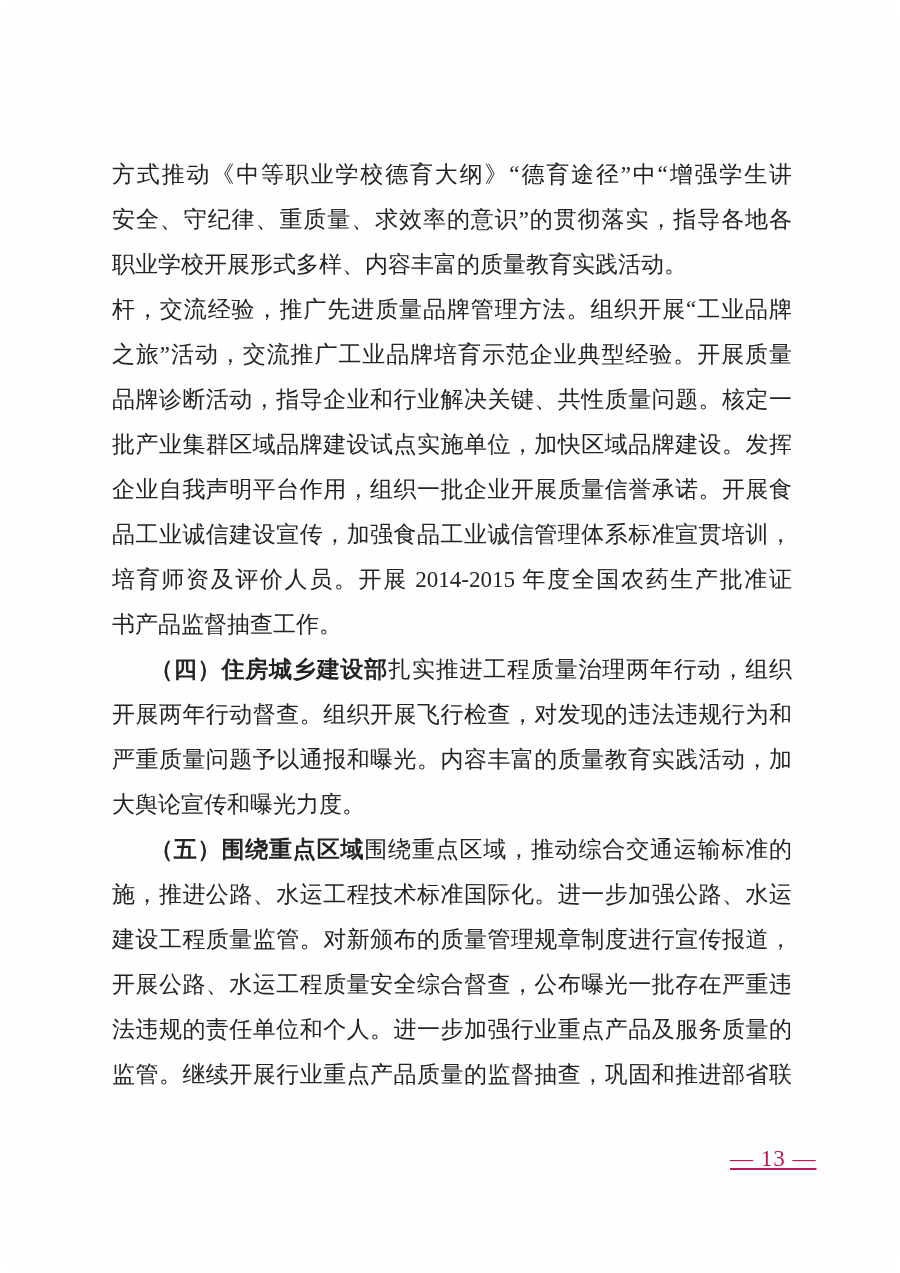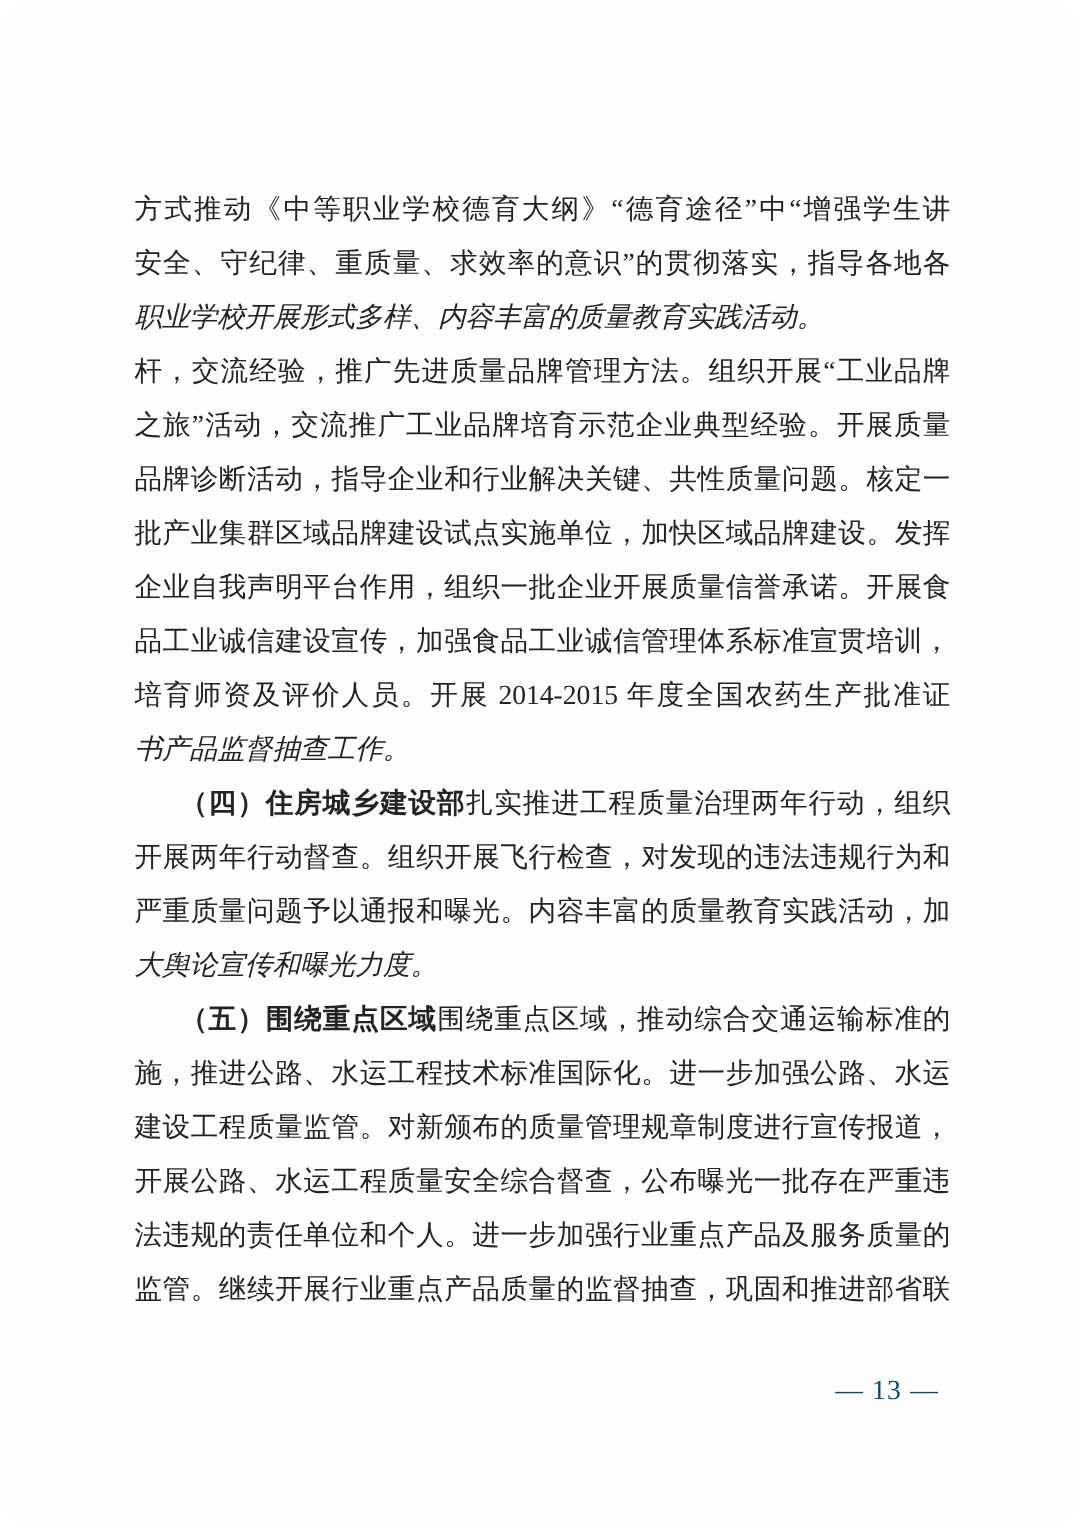--- a/index.html
+++ b/index.html
@@ -28,36 +28,36 @@
     line-height: 45px;
     font-size: 23px;
     text-align: justify;
     text-align-last: justify;
     text-justify: inter-character;
     white-space: normal;
     overflow: hidden;
   }
   .line.end {
     text-align-last: left;
-    font-style: italic;
   }
   .line.indent {
     padding-left: 38px;
   }
   .head {
     font-weight: 700;
   }
   .page-number {
     position: absolute;
-    left: 696px;
+    left: 730px;
     top: 1144px;
     font-size: 23px;
     line-height: 30px;
     letter-spacing: 1px;
-    color: #0c4a6e;
+    color: #be185d;
+    text-decoration: underline;
   }
 </style>
 </head>
 <body>
 
 <div class="page">
   <div class="textblock">
     <div class="line">方式推动《中等职业学校德育大纲》“德育途径”中“增强学生讲</div>
     <div class="line">安全、守纪律、重质量、求效率的意识”的贯彻落实，指导各地各</div>
     <div class="line end">职业学校开展形式多样、内容丰富的质量教育实践活动。</div>

